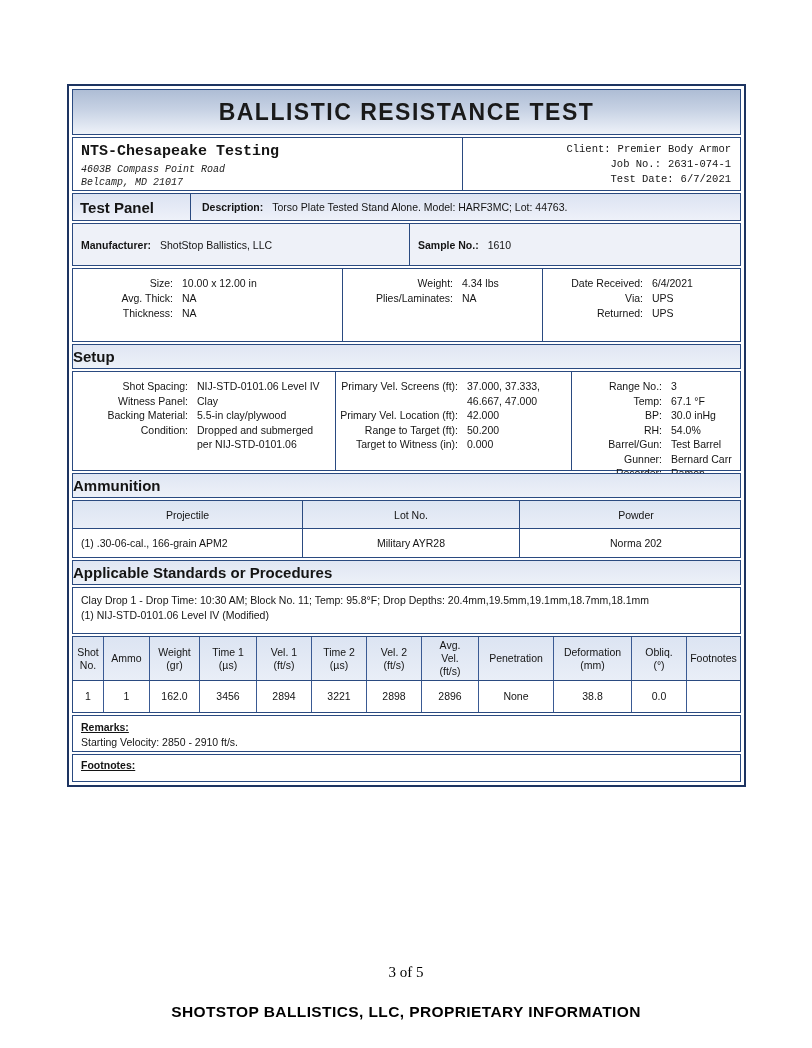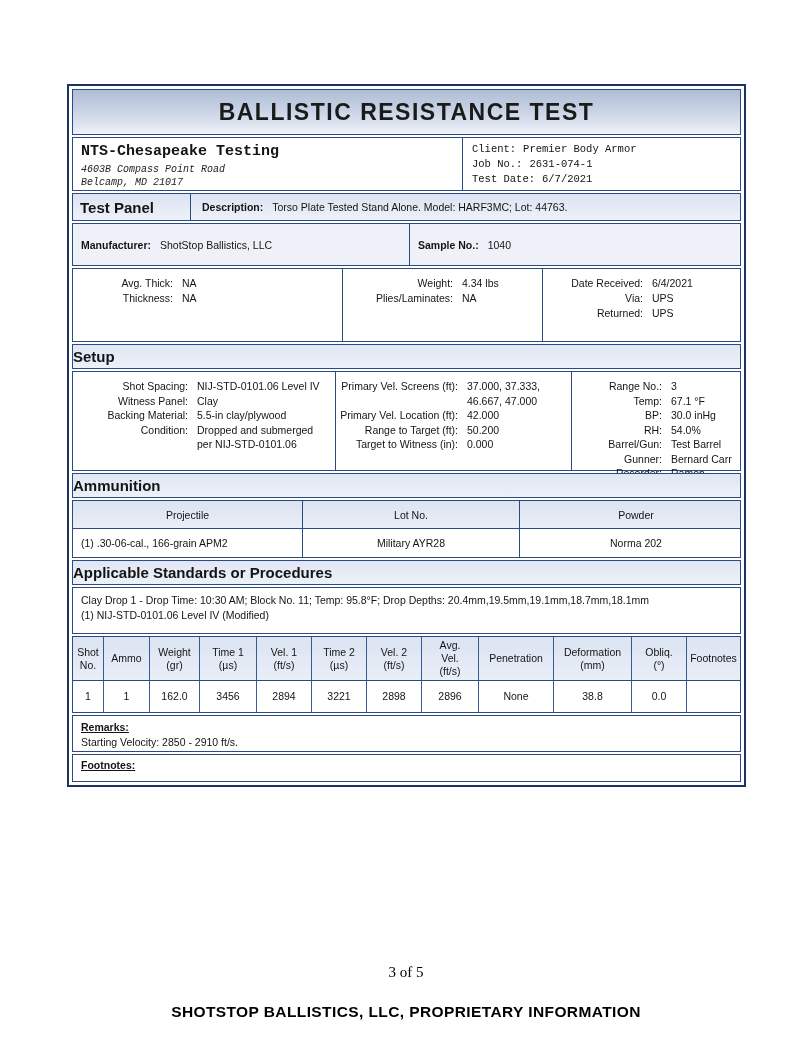--- a/index.html
+++ b/index.html
@@ -23,21 +23,21 @@
     font-size:23px; font-weight:bold; letter-spacing:1.5px; color:#1a1a1a;
   }
 
   
   .header-sec { display:flex; height:54px;font-family:Liberation Mono, monospace; }
   .h-left { flex:1; padding:5px 8px 4px; }
   .lab-name { font-size:15px; font-weight:bold; }
   .address { font-size:10px; font-style:italic; line-height:13px; margin-top:3px; color:#222; }
   .h-right { width:278px; border-left:1.5px solid #2a4a80; padding:4px 9px;
              display:flex; flex-direction:column; justify-content:center; }
-  .hinfo-row { display:flex; font-size:10.5px; line-height:15px; }
+  .hinfo-row { display:flex; justify-content:flex-end; font-size:10.5px; line-height:15px; }
   .hinfo-row .lv-label { margin-right:7px; }
 
   
   .tp-row { display:flex; height:28px;
     background:linear-gradient(180deg,#dce3f2 0%,#eef1f9 100%); }
   .tp-title { width:118px; border-right:1.5px solid #2a4a80; font-size:15px; font-weight:bold;
     display:flex; align-items:center; padding-left:7px; }
   .tp-desc { flex:1; display:flex; align-items:center; font-size:10.5px; padding-left:11px; }
   .blabel { font-weight:bold; margin-right:9px; }
 
@@ -151,26 +151,30 @@
     </div>
   </div>
 
   <div class="sec manu-row">
     <div class="manu-left">
       <span class="blabel">Manufacturer:</span>
       <span>ShotStop Ballistics, LLC</span>
     </div>
     <div class="manu-right">
       <span class="blabel">Sample No.:</span>
-      <span>1040</span>
+      <span>1610</span>
     </div>
   </div>
 
   <div class="sec spec-row">
     <div class="spec-cell spec-c1">
+      <div class="lv-row">
+        <span class="lv-label">Size:</span>
+        <span class="lv-value">10.00 x 12.00 in</span>
+      </div>
       <div class="lv-row">
         <span class="lv-label">Avg. Thick:</span>
         <span class="lv-value">NA</span>
       </div>
       <div class="lv-row">
         <span class="lv-label">Thickness:</span>
         <span class="lv-value">NA</span>
       </div>
     </div>
     <div class="spec-cell spec-c2">

